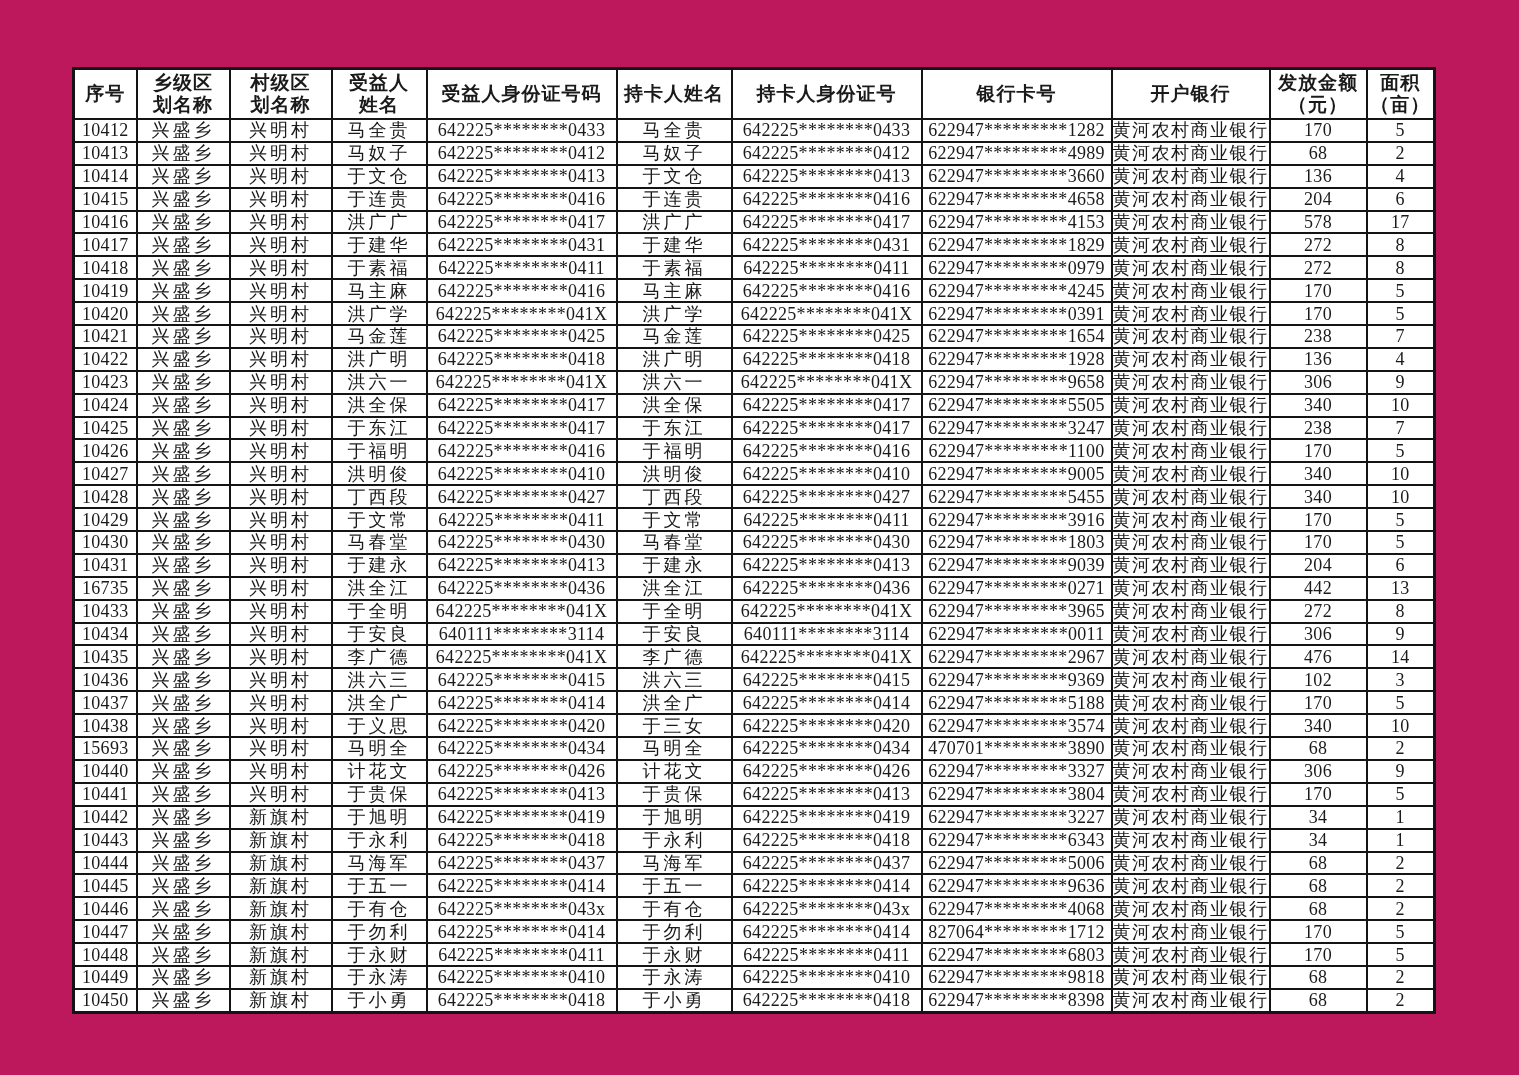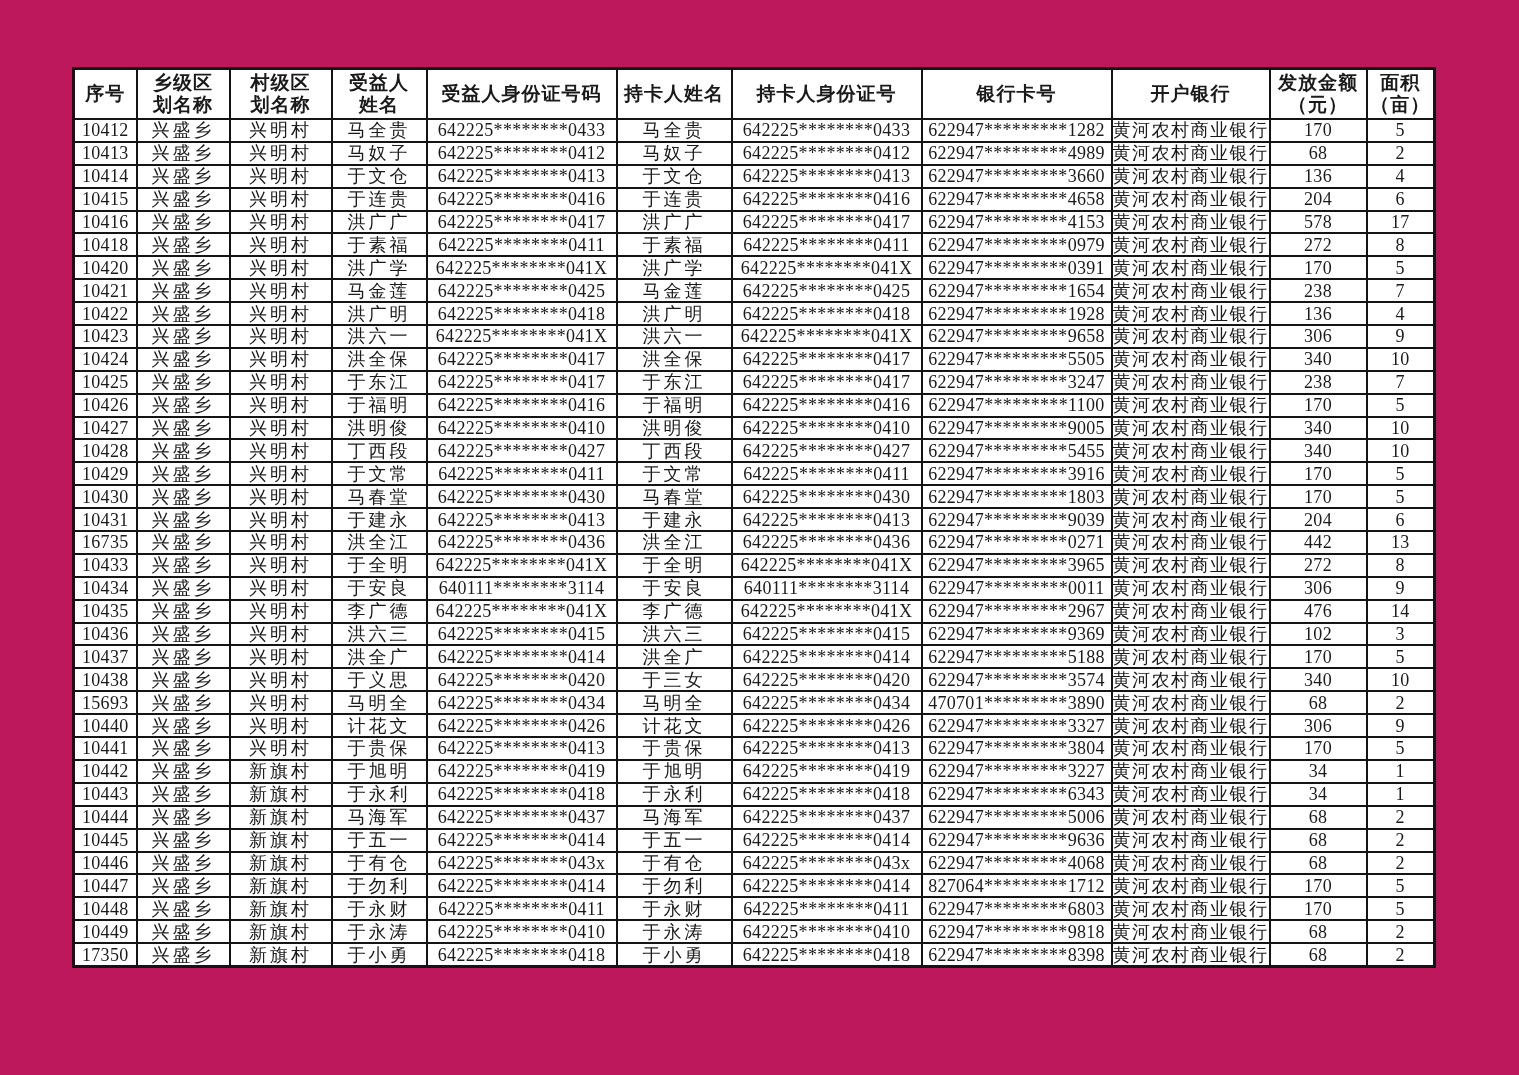--- a/index.html
+++ b/index.html
@@ -143,33 +143,59 @@
         <td class="cn">洪广广</td>
         <td class="num">642225********0417</td>
         <td class="cn">洪广广</td>
         <td class="num">642225********0417</td>
         <td class="num">622947*********4153</td>
         <td class="cn-tight">黄河农村商业银行</td>
         <td class="num">578</td>
         <td class="num">17</td>
       </tr>
         <tr class="">
+        <td class="num">10417</td>
+        <td class="cn">兴盛乡</td>
+        <td class="cn">兴明村</td>
+        <td class="cn">于建华</td>
+        <td class="num">642225********0431</td>
+        <td class="cn">于建华</td>
+        <td class="num">642225********0431</td>
+        <td class="num">622947*********1829</td>
+        <td class="cn-tight">黄河农村商业银行</td>
+        <td class="num">272</td>
+        <td class="num">8</td>
+      </tr>
+        <tr class="">
         <td class="num">10418</td>
         <td class="cn">兴盛乡</td>
         <td class="cn">兴明村</td>
         <td class="cn">于素福</td>
         <td class="num">642225********0411</td>
         <td class="cn">于素福</td>
         <td class="num">642225********0411</td>
         <td class="num">622947*********0979</td>
         <td class="cn-tight">黄河农村商业银行</td>
         <td class="num">272</td>
         <td class="num">8</td>
       </tr>
         <tr class="">
+        <td class="num">10419</td>
+        <td class="cn">兴盛乡</td>
+        <td class="cn">兴明村</td>
+        <td class="cn">马主麻</td>
+        <td class="num">642225********0416</td>
+        <td class="cn">马主麻</td>
+        <td class="num">642225********0416</td>
+        <td class="num">622947*********4245</td>
+        <td class="cn-tight">黄河农村商业银行</td>
+        <td class="num">170</td>
+        <td class="num">5</td>
+      </tr>
+        <tr class="">
         <td class="num">10420</td>
         <td class="cn">兴盛乡</td>
         <td class="cn">兴明村</td>
         <td class="cn">洪广学</td>
         <td class="num">642225********041X</td>
         <td class="cn">洪广学</td>
         <td class="num">642225********041X</td>
         <td class="num">622947*********0391</td>
         <td class="cn-tight">黄河农村商业银行</td>
         <td class="num">170</td>
@@ -546,21 +572,21 @@
         <td class="cn">于永涛</td>
         <td class="num">642225********0410</td>
         <td class="cn">于永涛</td>
         <td class="num">642225********0410</td>
         <td class="num">622947*********9818</td>
         <td class="cn-tight">黄河农村商业银行</td>
         <td class="num">68</td>
         <td class="num">2</td>
       </tr>
         <tr class="">
-        <td class="num">17350</td>
+        <td class="num">10450</td>
         <td class="cn">兴盛乡</td>
         <td class="cn">新旗村</td>
         <td class="cn">于小勇</td>
         <td class="num">642225********0418</td>
         <td class="cn">于小勇</td>
         <td class="num">642225********0418</td>
         <td class="num">622947*********8398</td>
         <td class="cn-tight">黄河农村商业银行</td>
         <td class="num">68</td>
         <td class="num">2</td>

